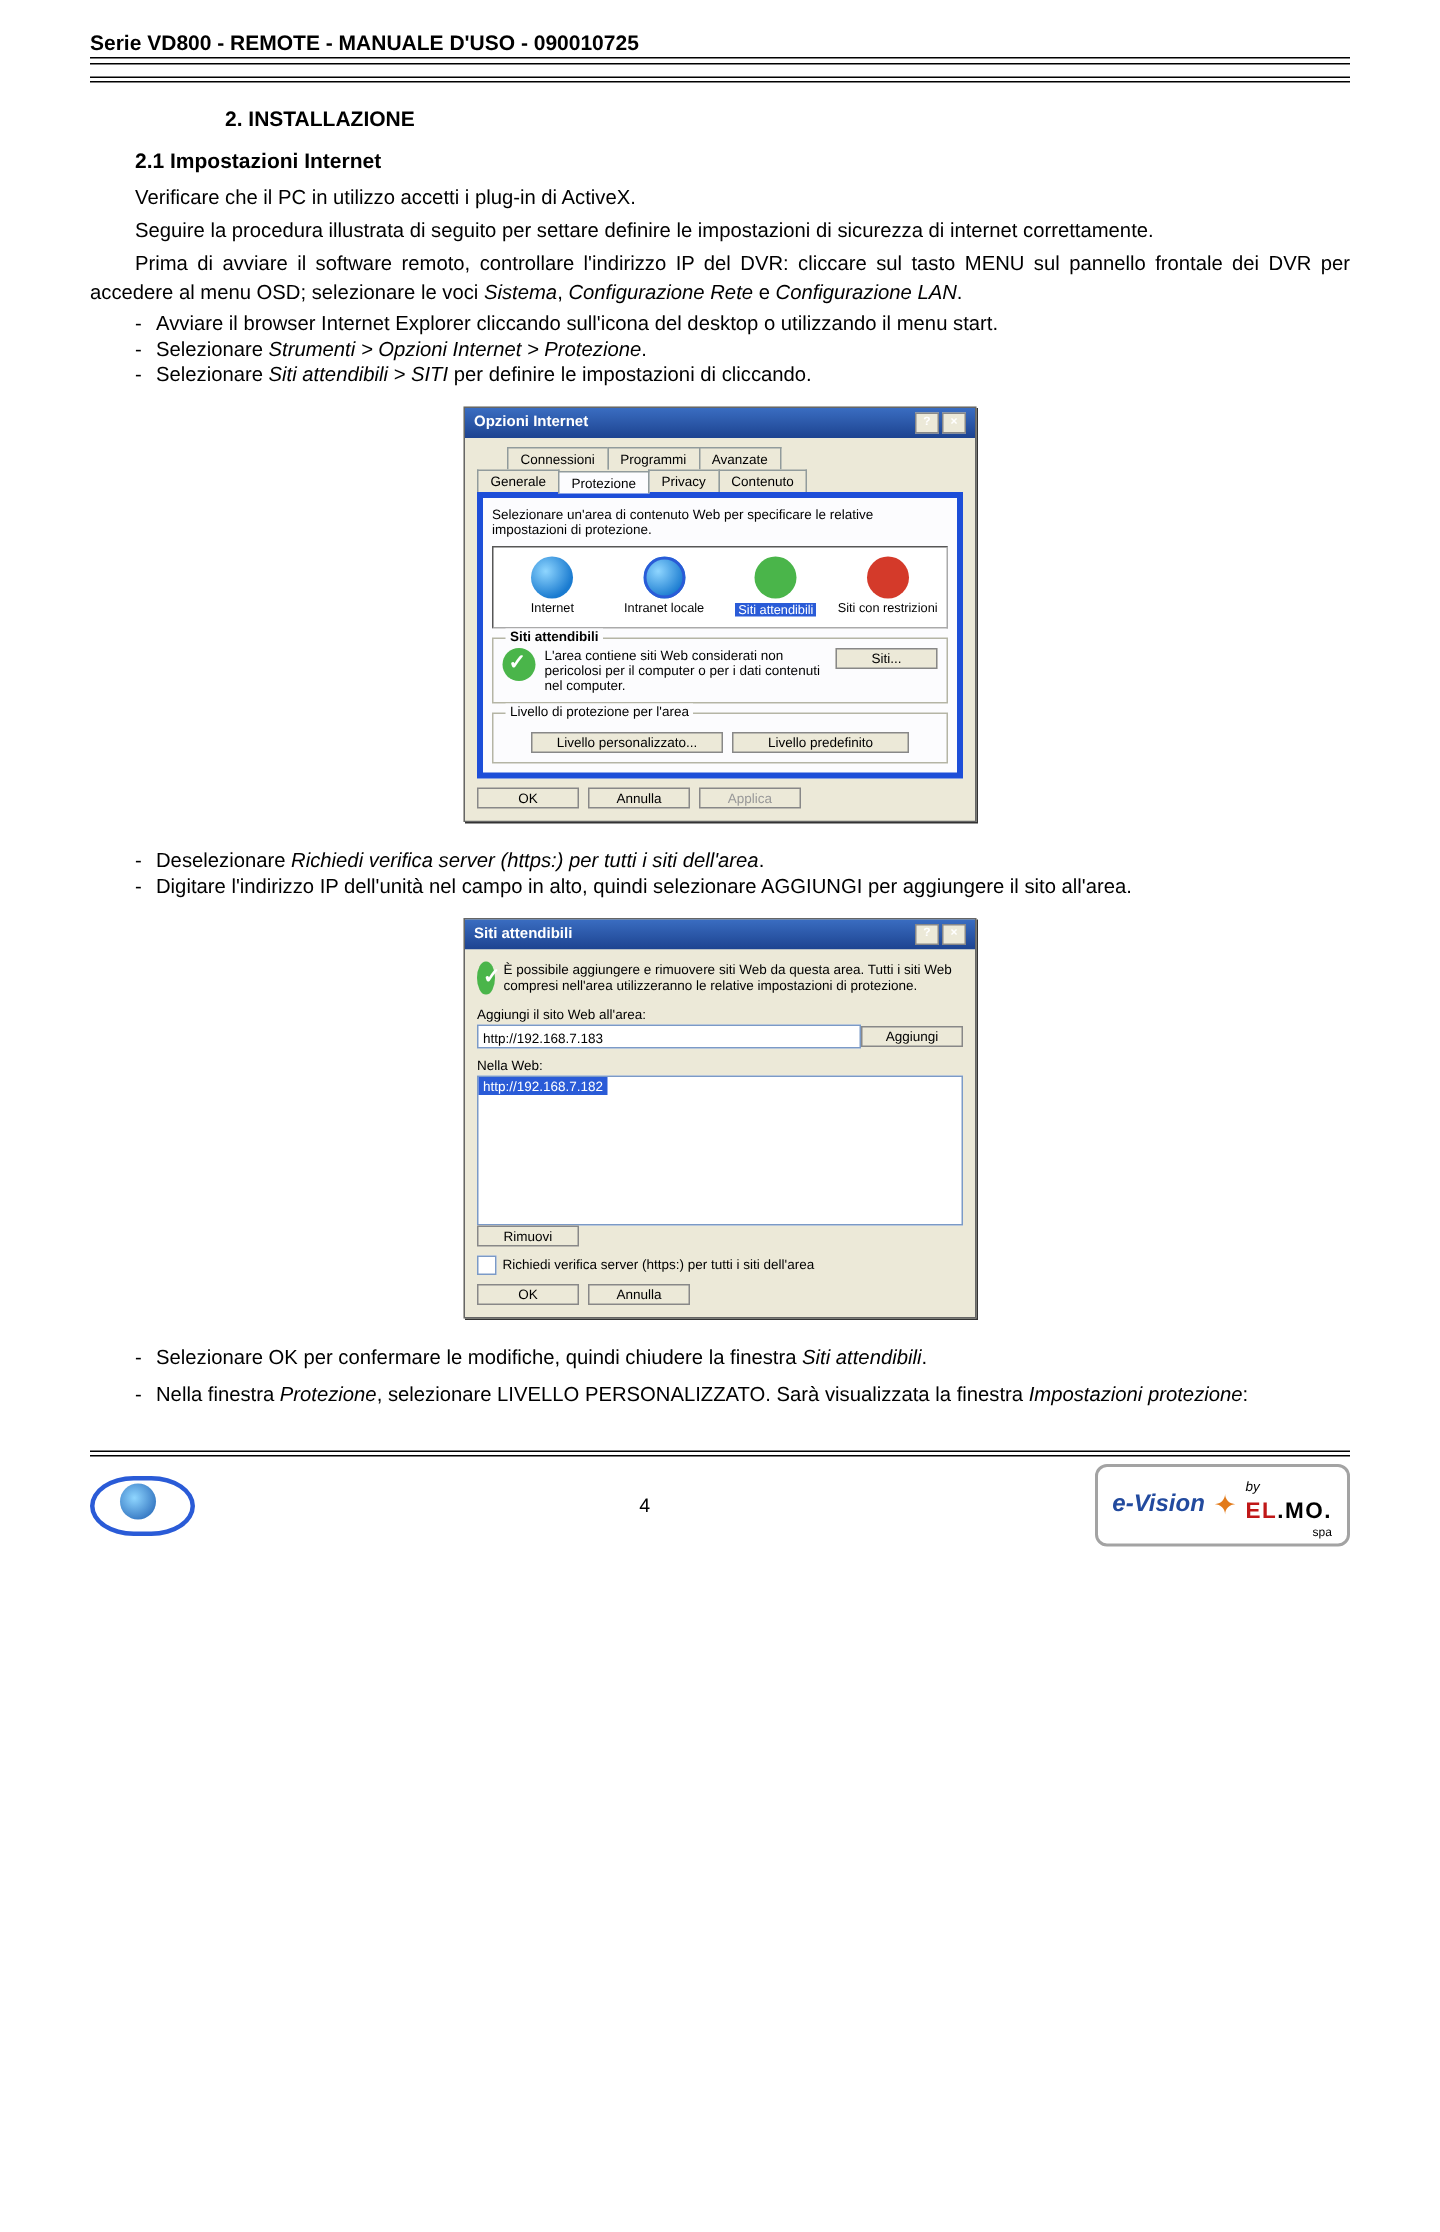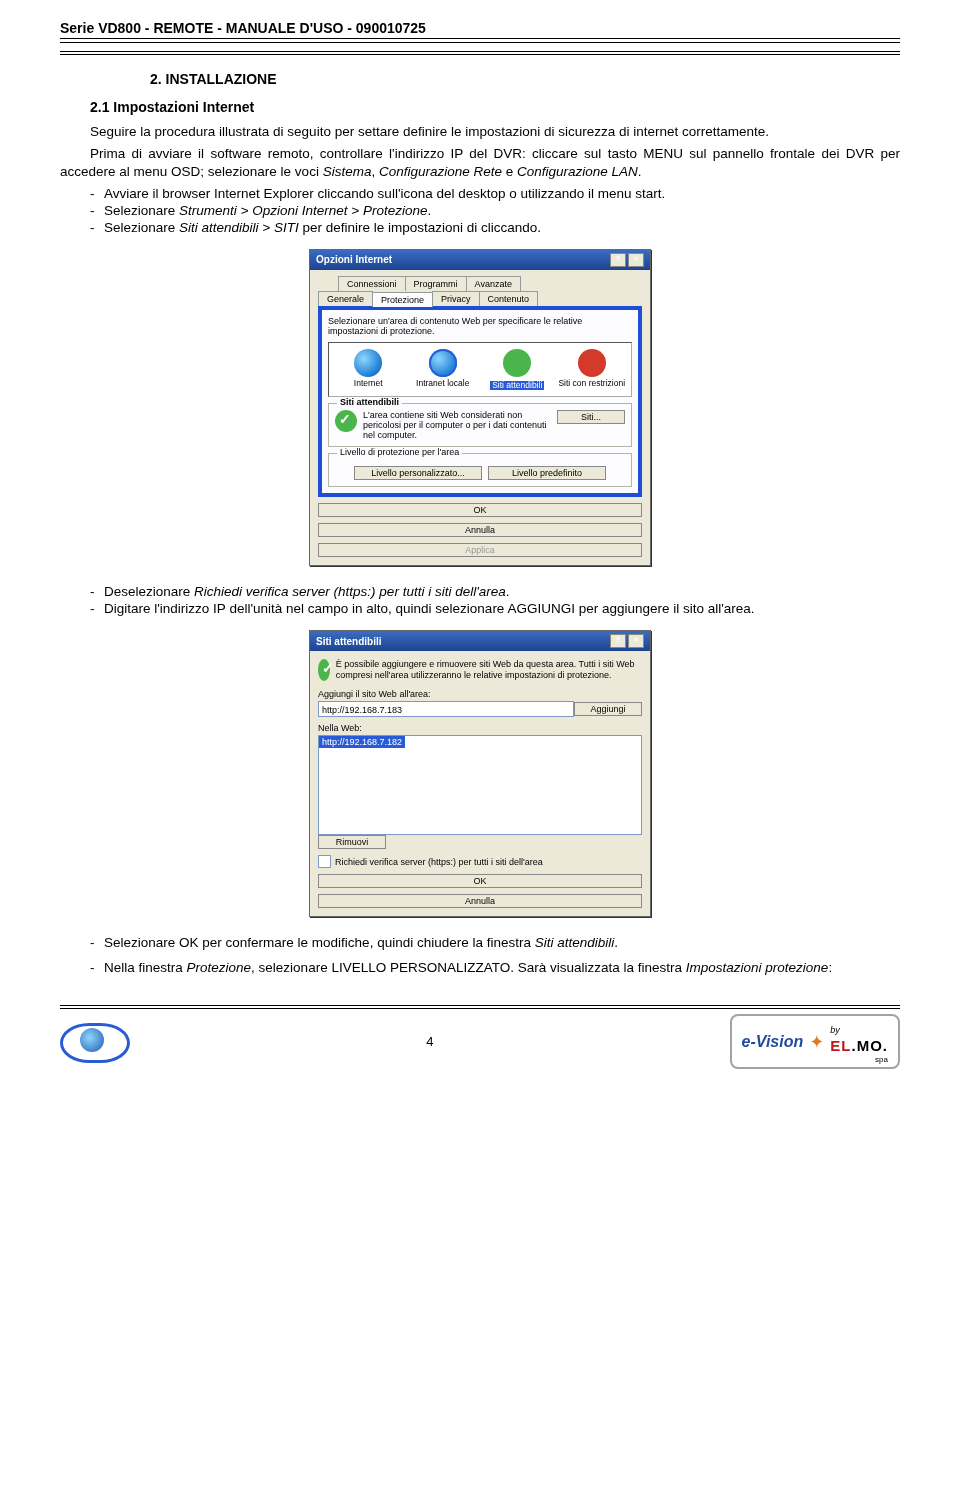--- a/index.html
+++ b/index.html
@@ -34,21 +34,21 @@
   .stop { background:#d43a2a; border-radius:50%; }
   .zone-lbl { font-size:8.5px; line-height:1.1; }
   .zone.sel .zone-lbl-wrap { background:#2a5bd7; color:#fff; padding:0 2px; display:inline-block; }
   .grp { border:1px solid #b5b5a5; padding:6px; margin-top:6px; position:relative; background:#fcfcfe; }
   .grp-title { position:absolute; top:-7px; left:8px; background:#fcfcfe; padding:0 3px; font-size:9px; }
   .check-ico { width:22px; height:22px; background:#4ab54a; border-radius:50%; display:inline-block; vertical-align:top; margin-right:6px; position:relative; }
   .check-ico::after { content:"✓"; color:#fff; font-size:14px; position:absolute; left:4px; top:1px; font-weight:bold; }
   .grp-row { display:flex; align-items:flex-start; }
   .grp-txt { font-size:9px; flex:1; }
   .smallbtn { background:#ece9d8; border:1px solid #888; padding:1px 8px; font-size:9px; min-width:50px; text-align:center; }
-  .btn-row { display:flex; gap:6px; justify-content:flex-start; margin-top:6px;flex-direction:column; }
+  .btn-row { display:flex; gap:6px; justify-content:flex-start; margin-top:6px; }
   .lvlbtn-row { display:flex; gap:6px; justify-content:center; margin-top:6px; }
   .disabled { color:#999; }
 
   .dialog2 { width:340px; }
   .d2body { padding:8px; }
   .d2msg { display:flex; margin-bottom:8px; }
   .d2msg-txt { font-size:9px; line-height:1.2; }
   .lbl9 { font-size:9px; margin:4px 0 2px 0; }
   .inp-row { display:flex; gap:0; align-items:center; margin-bottom:6px; }
   .inp { flex:1; height:16px; border:1px solid #7b9ac7; background:#fff; font-size:9px; padding:0 3px; line-height:16px; box-sizing:border-box; }
@@ -78,20 +78,21 @@
 <div class="page">
   <div class="header-line">Serie VD800 - REMOTE   -   MANUALE D'USO   -   090010725</div>
   <hr class="rule">
   <hr class="rule thin" style="margin-top:3px;">
   <hr class="rule thin" style="margin-top:8px;">
   <hr class="rule thin" style="margin-top:2px;">
 
   <div class="sec-title">2. INSTALLAZIONE</div>
   <div class="sub-title">2.1 Impostazioni Internet</div>
 
+  <div class="body-text indent">Verificare che il PC in utilizzo accetti i plug-in di ActiveX.</div>
   <div class="body-text" style="margin-left:30px; text-indent:-30px; padding-left:30px; margin-left:0;">
     <span style="margin-left:30px;"></span><span>Seguire la procedura illustrata di seguito per settare definire le impostazioni di sicurezza di internet correttamente.</span>
   </div>
   <div class="body-text" style="text-align:justify;">
     <span style="margin-left:30px;"></span><span>Prima di avviare il software remoto, controllare l'indirizzo IP del DVR: cliccare sul tasto MENU sul pannello frontale dei DVR per accedere al menu OSD; selezionare le voci </span><span class="italic">Sistema</span><span>, </span><span class="italic">Configurazione Rete</span><span> e </span><span class="italic">Configurazione LAN</span><span>.</span>
   </div>
 
   <div class="list">
     <div class="item">
         <span class="dash">-</span>

